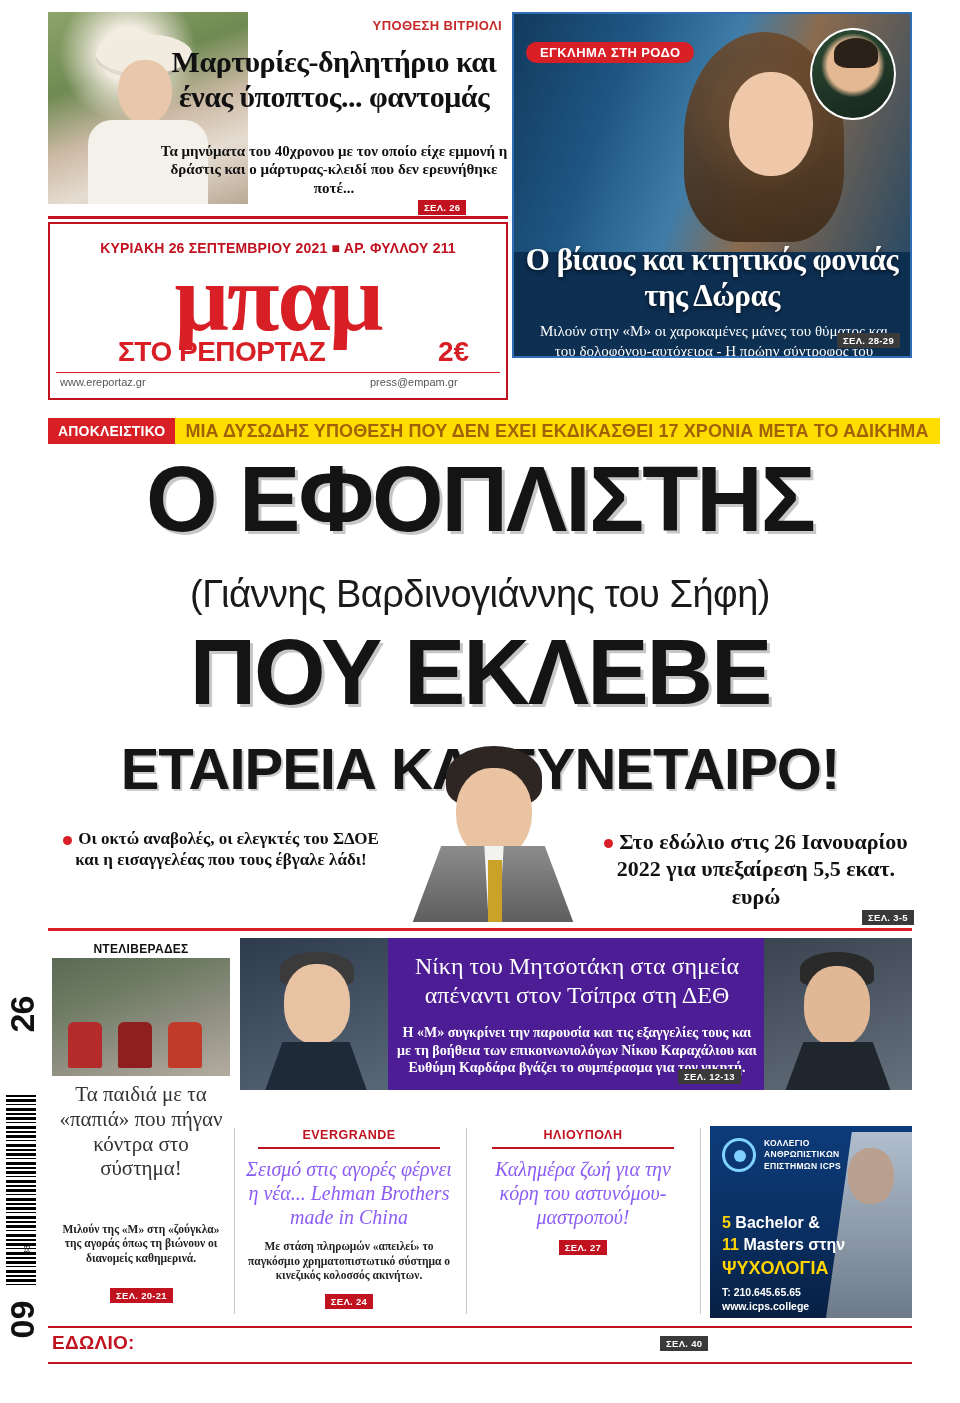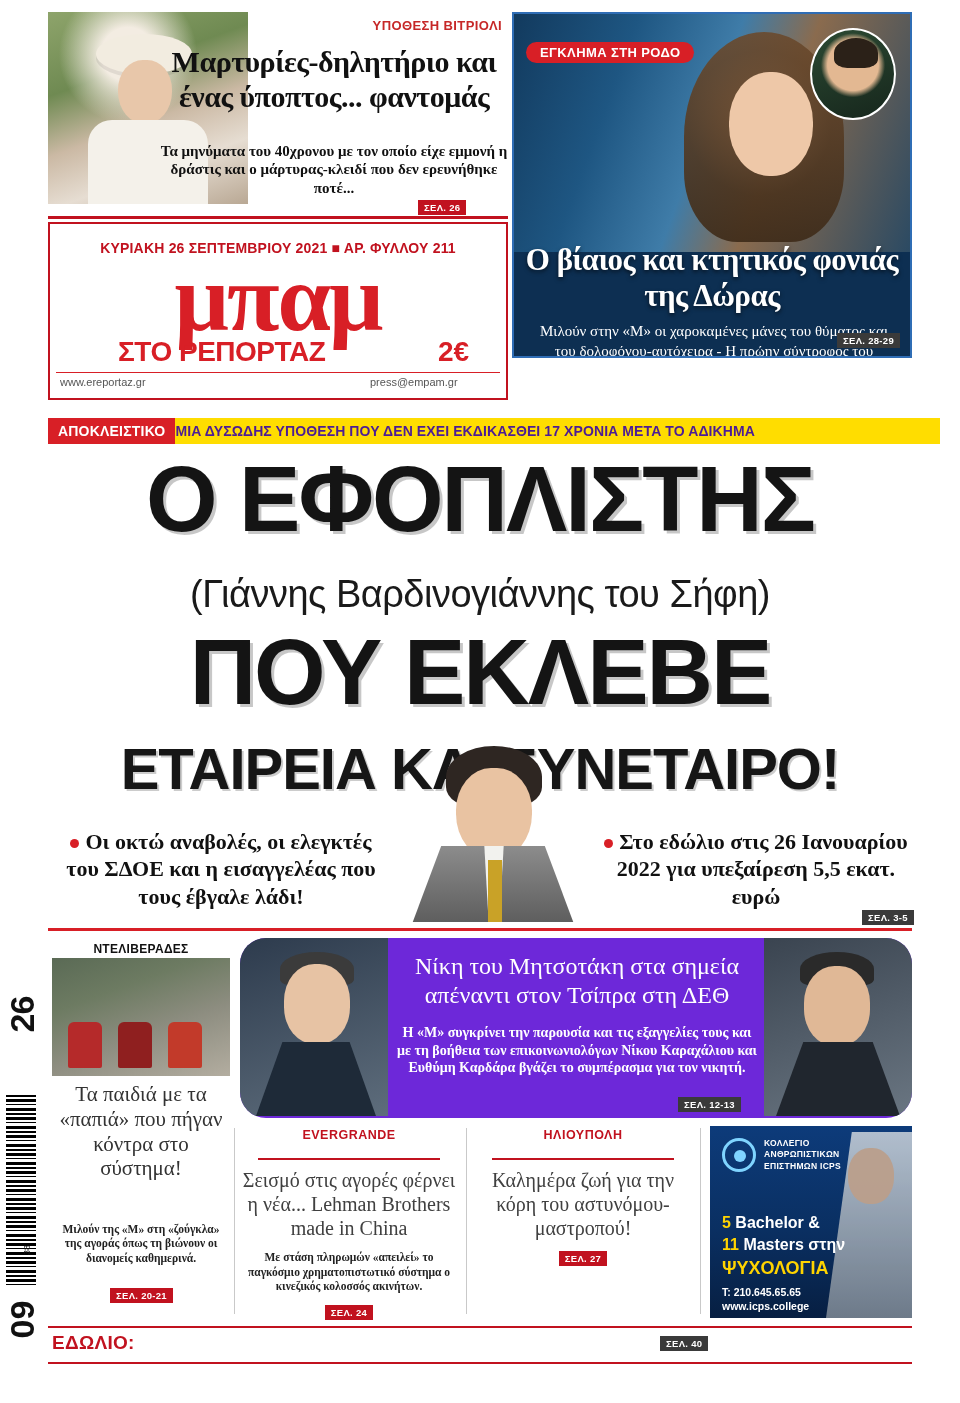--- a/index.html
+++ b/index.html
@@ -261,22 +261,23 @@
   .excl-tag {
     background: #d81f26; color: #fff;
     font-family: "Liberation Sans", sans-serif;
     font-weight: bold; font-size: 14px;
     padding: 4px 10px; height: 26px;
     display: flex; align-items: center;
     letter-spacing: .2px;
   }
   .excl-text {
     font-family: "Liberation Sans", sans-serif;
-    font-weight: bold; font-size: 14px;
-    color: #4c1d95;
+    font-weight: bold; font-size: 18px;
+    color: #a16207;
+    padding-left: 10px;
     letter-spacing: .1px;
   }
 
   
   .main-1 {
     left: 48px; top: 455px; width: 864px;
     text-align: center;
     font-family: "Liberation Sans", sans-serif;
     font-weight: bold;
     font-size: 92px;
@@ -342,21 +343,21 @@
   }
   .cutout .tie {
     position: absolute; left: 90px; top: 118px; width: 14px; height: 64px;
     background: #c9a227;
   }
 
   
   .bul-left {
     left: 56px; top: 828px; width: 330px;
     font-family: "Liberation Serif", serif;
-    font-size: 22px;
+    font-size: 17px;
     line-height: 1.24;
     text-align: center;
     font-weight: bold;
   }
   .bul-right {
     left: 600px; top: 828px; width: 312px;
     font-family: "Liberation Serif", serif;
     font-size: 22px;
     line-height: 1.24;
     text-align: center;
@@ -406,24 +407,23 @@
     font-family: "Liberation Serif", serif;
     font-size: 11.5px;
     line-height: 1.25;
     font-weight: bold;
     color: #222;
   }
   .del-sel { left: 110px; top: 1288px; }
 
   
   .pol-box {
-    left: 240px; top: 938px; width: 672px; height: 180px;
-    background: #6d28d9;
-    overflow: hidden;
-    border-radius: 26px;
+    left: 240px; top: 938px; width: 672px; height: 152px;
+    background: #4c1d95;
+    overflow: hidden;
   }
   .pol-l {
     position: absolute; left: 0; top: 0; width: 148px; height: 178px;
     background: linear-gradient(160deg, #2d3b4d, #5e6d7c);
     overflow: hidden;
   }
   .pol-l .f { position: absolute; left: 44px; top: 26px; width: 66px; height: 80px; background: #e7c3a4; border-radius: 46%; }
   .pol-l .h { position: absolute; left: 40px; top: 14px; width: 74px; height: 34px; background: #3b3b3b; border-radius: 50% 50% 20% 20%; }
   .pol-l .s { position: absolute; left: 16px; top: 104px; width: 120px; height: 74px; background: #1e2a38; clip-path: polygon(22% 0,78% 0,100% 100%,0 100%); }
   .pol-r {
@@ -455,29 +455,30 @@
   .vdiv { background: #c9c9c9; width: 1px; }
   .col2 { left: 240px; top: 1128px; width: 218px; }
   .col3 { left: 474px; top: 1128px; width: 218px; }
   .col-kicker {
     text-align: center;
     font-family: "Liberation Sans", sans-serif;
     font-weight: bold; font-size: 12.5px;
     color: #c1121f;
     letter-spacing: .5px;
     border-bottom: 2px solid #c1121f;
-    padding-bottom: 16px;
+    padding-bottom: 5px;
     margin: 0 18px 8px 18px;
   }
   .col-head {
     text-align: center;
     font-family: "Liberation Serif", serif;
     font-size: 20px;
     line-height: 1.2;
-    color: #404040;
+    color: #8b5cf6;
+    font-style: italic;
   }
   .col-sub {
     text-align: center;
     font-family: "Liberation Serif", serif;
     font-weight: bold;
     font-size: 11.5px;
     line-height: 1.28;
     color: #222;
     margin-top: 10px;
   }

